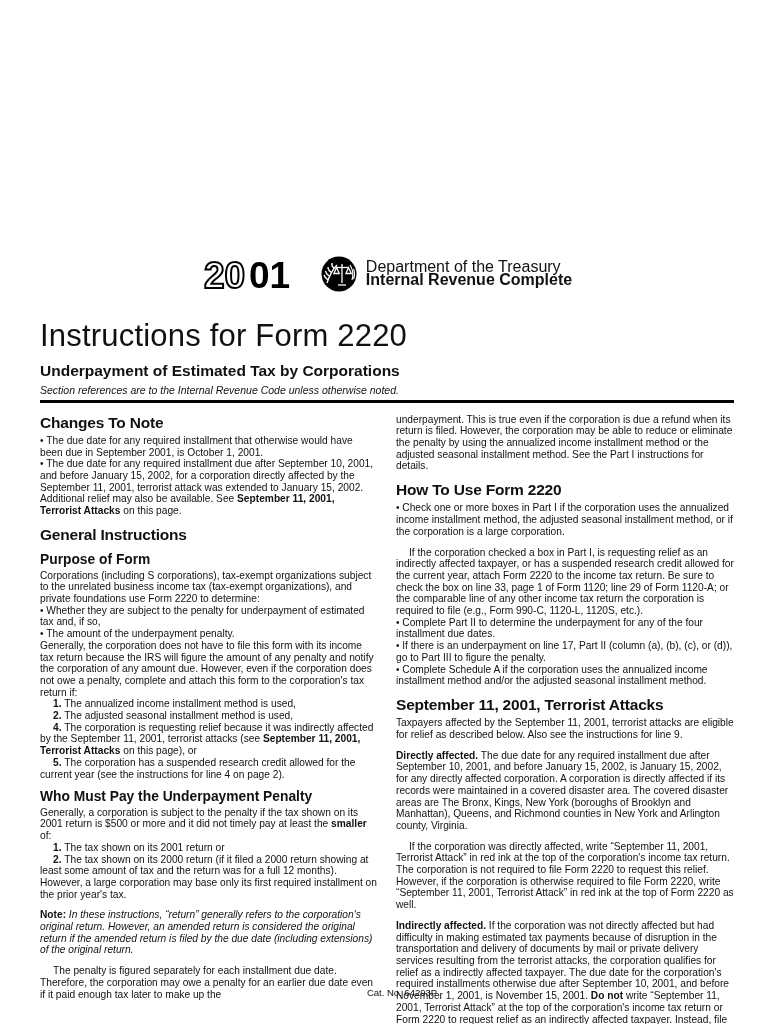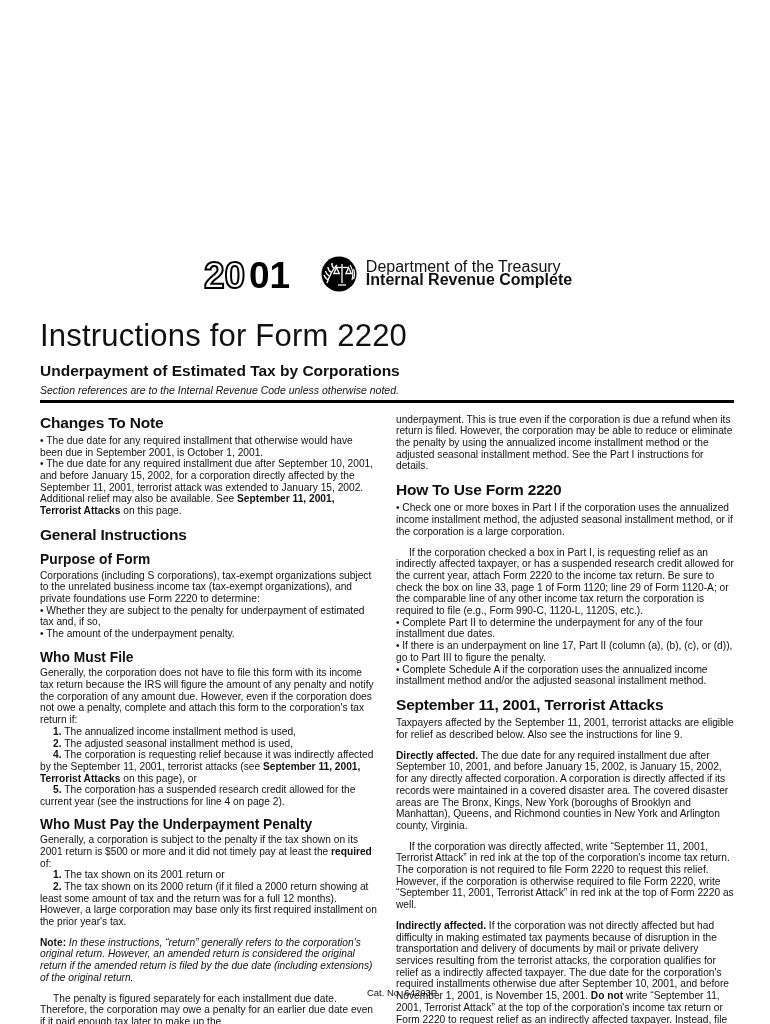--- a/index.html
+++ b/index.html
@@ -78,28 +78,27 @@
   <div class="cols">
     <div class="col" id="col-left">
         <div class="h1">Changes To Note</div>
         <p class="bullet"><span class="glyph">• </span><span>The due date for any required installment that otherwise would have been due in September 2001, is October 1, 2001.</span></p>
         <p class="bullet"><span class="glyph">• </span><span>The due date for any required installment due after September 10, 2001, and before January 15, 2002, for a corporation directly affected by the September 11, 2001, terrorist attack was extended to January 15, 2002. Additional relief may also be available. See </span><span class="b">September 11, 2001, Terrorist Attacks</span><span> on this page.</span></p>
         <div class="h1 gap">General Instructions</div>
         <div class="h2 gap">Purpose of Form</div>
         <p class="para"><span>Corporations (including S corporations), tax-exempt organizations subject to the unrelated business income tax (tax-exempt organizations), and private foundations use Form 2220 to determine:</span></p>
         <p class="bullet"><span class="glyph">• </span><span>Whether they are subject to the penalty for underpayment of estimated tax and, if so,</span></p>
         <p class="bullet"><span class="glyph">• </span><span>The amount of the underpayment penalty.</span></p>
-        <div class="h2">Who Must File</div>
         <p class="para"><span>Generally, the corporation does not have to file this form with its income tax return because the IRS will figure the amount of any penalty and notify the corporation of any amount due. However, even if the corporation does not owe a penalty, complete and attach this form to the corporation's tax return if:</span></p>
         <p class="numbered"><span class="b">1. </span><span>The annualized income installment method is used,</span></p>
         <p class="numbered"><span class="b">2. </span><span>The adjusted seasonal installment method is used,</span></p>
         <p class="numbered"><span class="b">4. </span><span>The corporation is requesting relief because it was indirectly affected by the September 11, 2001, terrorist attacks (see </span><span class="b">September 11, 2001, Terrorist Attacks</span><span> on this page), or</span></p>
         <p class="numbered"><span class="b">5. </span><span>The corporation has a suspended research credit allowed for the current year (see the instructions for line 4 on page 2).</span></p>
         <div class="h2 gap">Who Must Pay the Underpayment Penalty</div>
-        <p class="para"><span>Generally, a corporation is subject to the penalty if the tax shown on its 2001 return is $500 or more and it did not timely pay at least the </span><span class="b">required</span><span> of:</span></p>
+        <p class="para"><span>Generally, a corporation is subject to the penalty if the tax shown on its 2001 return is $500 or more and it did not timely pay at least the </span><span class="b">smaller</span><span> of:</span></p>
         <p class="numbered"><span class="b">1. </span><span>The tax shown on its 2001 return or</span></p>
         <p class="numbered"><span class="b">2. </span><span>The tax shown on its 2000 return (if it filed a 2000 return showing at least some amount of tax and the return was for a full 12 months). However, a large corporation may base only its first required installment on the prior year's tax.</span></p>
         <p class="para gap"><span class="b">Note:</span><span class="i"> In these instructions, “return” generally refers to the corporation's original return. However, an amended return is considered the original return if the amended return is filed by the due date (including extensions) of the original return.</span></p>
         <p class="para gap indent"><span>The penalty is figured separately for each installment due date. Therefore, the corporation may owe a penalty for an earlier due date even if it paid enough tax later to make up the</span></p>
       </div>
     <div class="col" id="col-right">
         <p class="para"><span>underpayment. This is true even if the corporation is due a refund when its return is filed. However, the corporation may be able to reduce or eliminate the penalty by using the annualized income installment method or the adjusted seasonal installment method. See the Part I instructions for details.</span></p>
         <div class="h1 gap">How To Use Form 2220</div>
         <p class="bullet"><span class="glyph">• </span><span>Check one or more boxes in Part I if the corporation uses the annualized income installment method, the adjusted seasonal installment method, or if the corporation is a large corporation.</span></p>
         <p class="para gap indent"><span>If the corporation checked a box in Part I, is requesting relief as an indirectly affected taxpayer, or has a suspended research credit allowed for the current year, attach Form 2220 to the income tax return. Be sure to check the box on line 33, page 1 of Form 1120; line 29 of Form 1120-A; or the comparable line of any other income tax return the corporation is required to file (e.g., Form 990-C, 1120-L, 1120S, etc.).</span></p>

